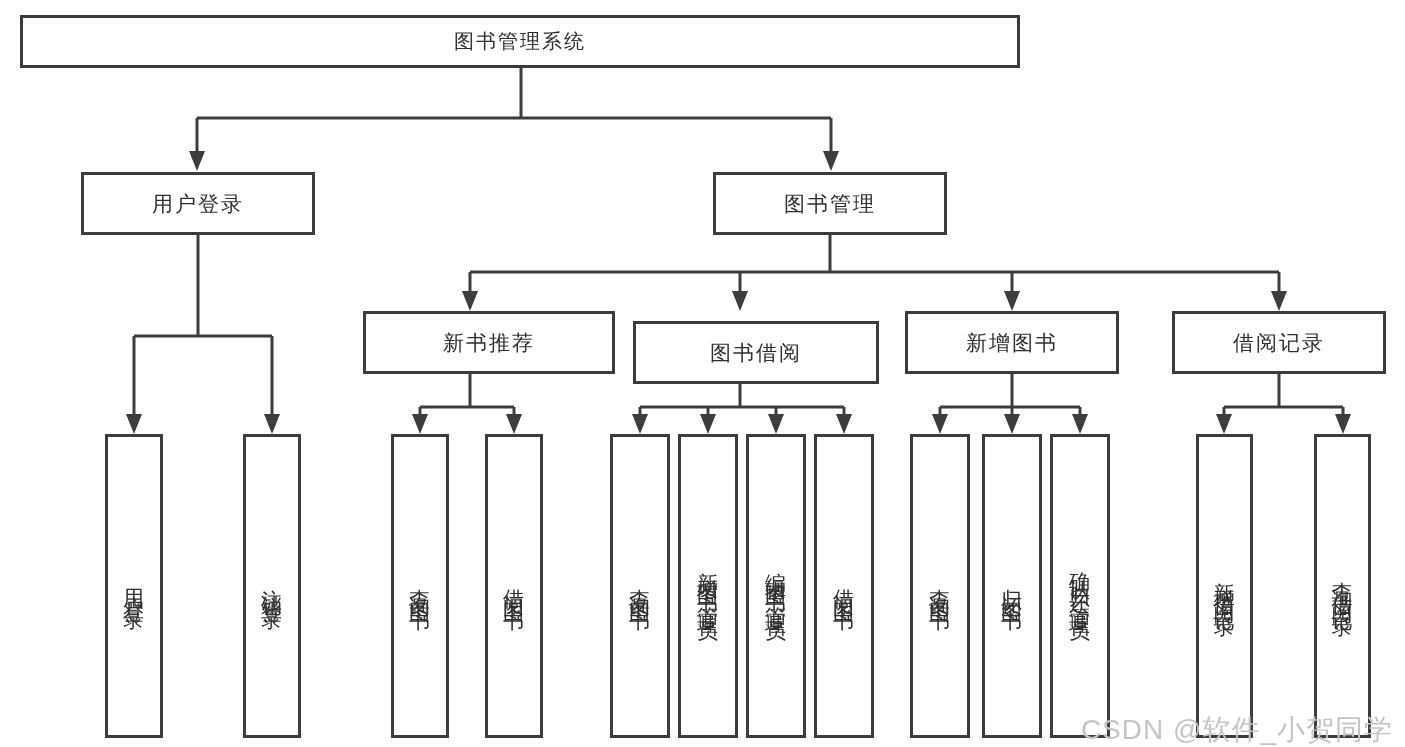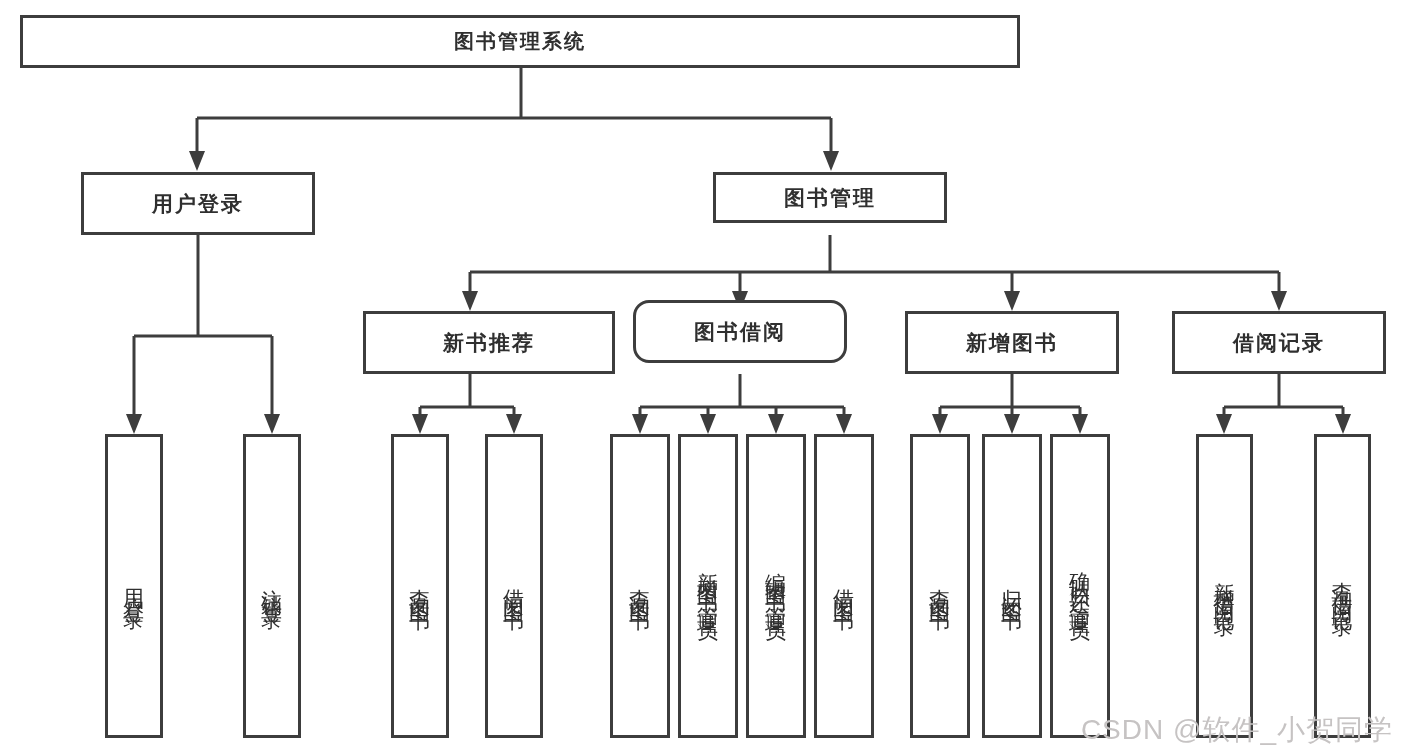--- a/index.html
+++ b/index.html
@@ -44,21 +44,20 @@
     align-items: center;
     justify-content: center;
     z-index: 2;
     text-align: center;
   }
   .box.h span {
     font-size: 21px;
     letter-spacing: 2px;
     color: var(--text);
     white-space: nowrap;
-    font-weight: bold;
   }
   .box.root span { font-size: 20px; }
   .box.v span {
     writing-mode: vertical-rl;
     text-orientation: mixed;
     font-size: 21px;
     letter-spacing: 7px;
     line-height: 1.0;
     color: var(--text);
   }
@@ -140,28 +139,28 @@
     <polygon points="1335,414 1351,414 1343,434"></polygon>
   </svg>
 
   <div class="box h root" style="left:20px; top:15px; width:1000px; height:53px;">
     <span>图书管理系统</span>
   </div>
 
   <div class="box h" style="left:81px; top:172px; width:234px; height:63px;">
     <span>用户登录</span>
   </div>
-  <div class="box h" style="left:713px; top:172px; width:234px; height:51px;">
+  <div class="box h" style="left:713px; top:172px; width:234px; height:63px;">
     <span>图书管理</span>
   </div>
 
   <div class="box h" style="left:363px; top:311px; width:252px; height:63px;">
     <span>新书推荐</span>
   </div>
-  <div class="box h" style="left:633px; top:300px; width:214px; height:63px;border-radius:16px;">
+  <div class="box h" style="left:633px; top:321px; width:246px; height:63px;">
     <span>图书借阅</span>
   </div>
   <div class="box h" style="left:905px; top:311px; width:214px; height:63px;">
     <span>新增图书</span>
   </div>
   <div class="box h" style="left:1172px; top:311px; width:214px; height:63px;">
     <span>借阅记录</span>
   </div>
 
   <div class="box v" style="left:105px; top:434px; width:58px; height:304px;">

